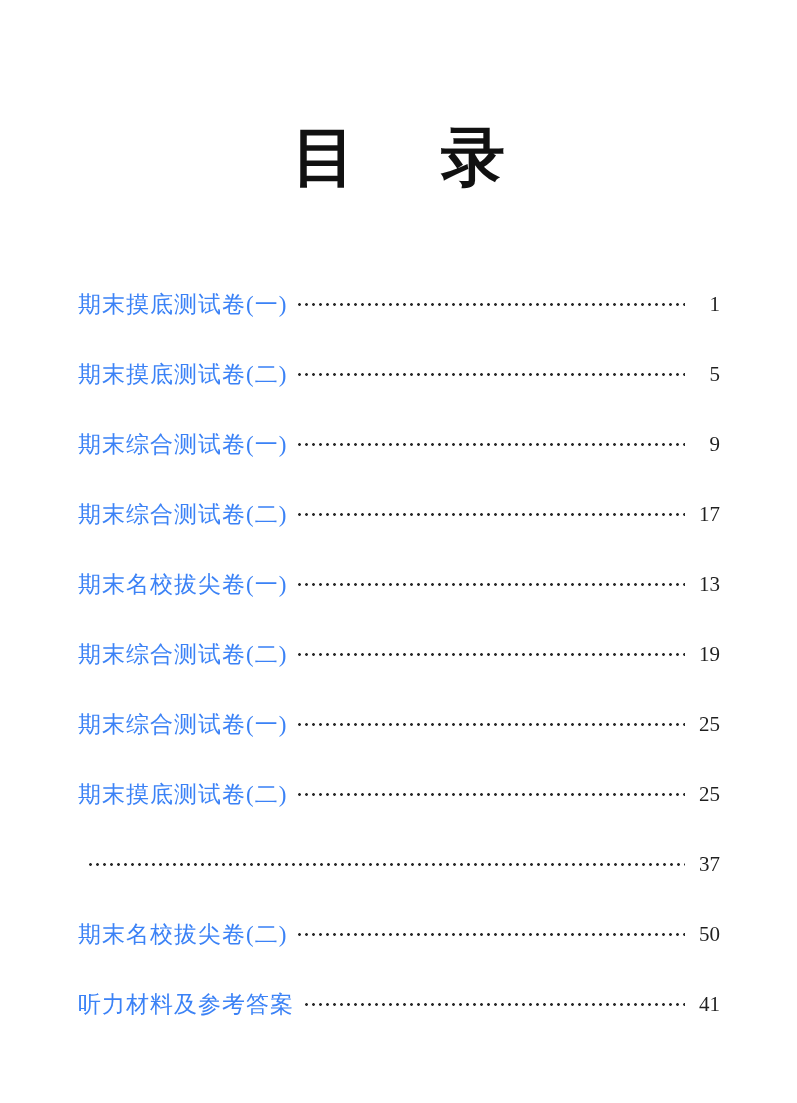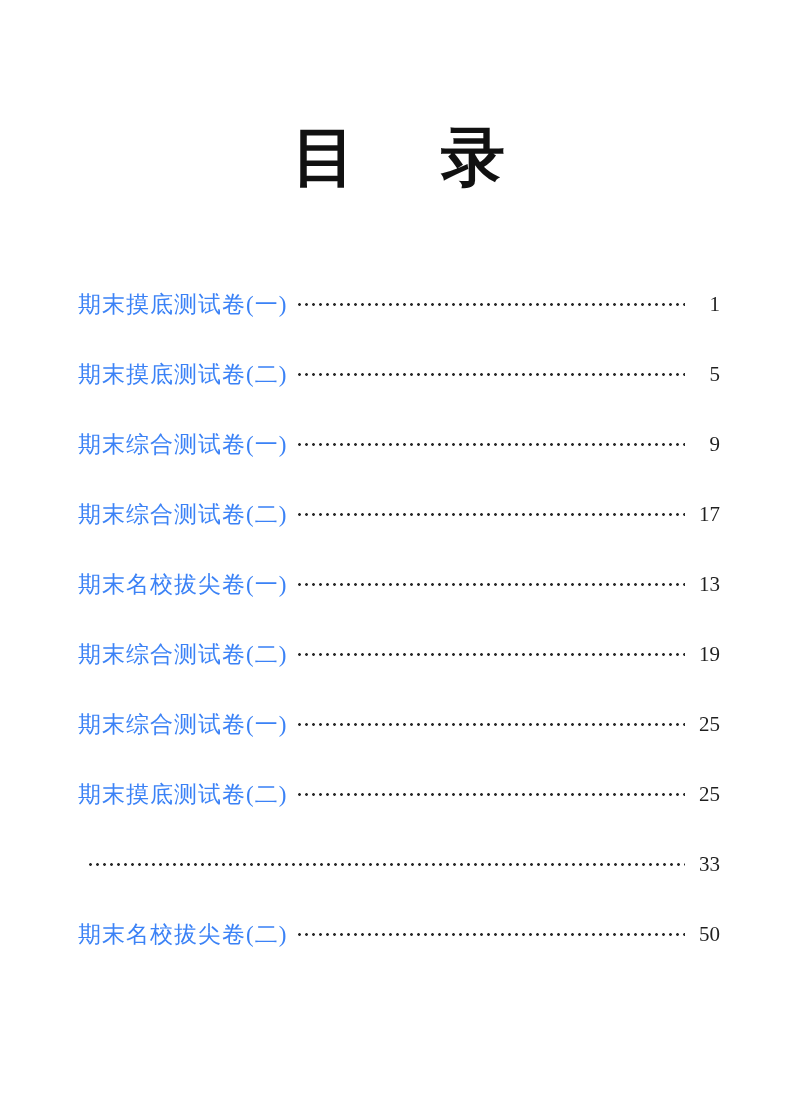--- a/index.html
+++ b/index.html
@@ -122,24 +122,29 @@
     </div>
 
     <div class="toc-row">
       <span class="toc-label">期末摸底测试卷(二)</span>
       <span class="leader"></span>
       <span class="toc-page">25</span>
     </div>
 
     <div class="toc-row">
       <span class="leader"></span>
-      <span class="toc-page">33</span>
+      <span class="toc-page">37</span>
     </div>
 
     <div class="toc-row">
       <span class="toc-label">期末名校拔尖卷(二)</span>
       <span class="leader"></span>
       <span class="toc-page">50</span>
     </div>
 
+    <div class="toc-row">
+      <span class="toc-label">听力材料及参考答案</span>
+      <span class="leader"></span>
+      <span class="toc-page">41</span>
+    </div>
 
   </div>
 </div>
 
 </body></html>

